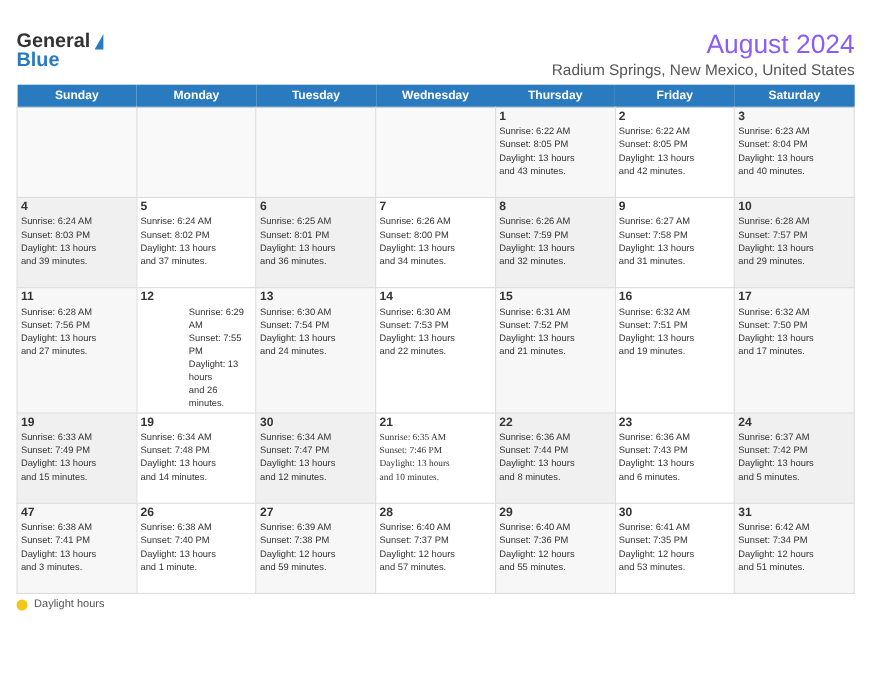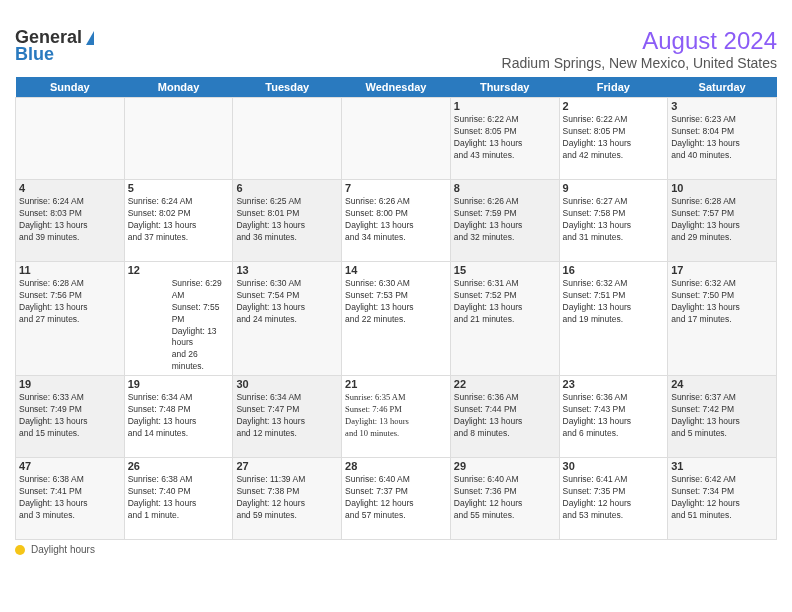--- a/index.html
+++ b/index.html
@@ -344,21 +344,21 @@
           </td>
           <td>
             <span class="day-number">26</span>
             <div class="day-info" style="white-space: pre-line;">Sunrise: 6:38 AM
 Sunset: 7:40 PM
 Daylight: 13 hours
 and 1 minute.</div>
           </td>
           <td>
             <span class="day-number">27</span>
-            <div class="day-info" style="white-space: pre-line;">Sunrise: 11:39 AM
+            <div class="day-info" style="white-space: pre-line;">Sunrise: 6:39 AM
 Sunset: 7:38 PM
 Daylight: 12 hours
 and 59 minutes.</div>
           </td>
           <td>
             <span class="day-number">28</span>
             <div class="day-info" style="white-space: pre-line;">Sunrise: 6:40 AM
 Sunset: 7:37 PM
 Daylight: 12 hours
 and 57 minutes.</div>

